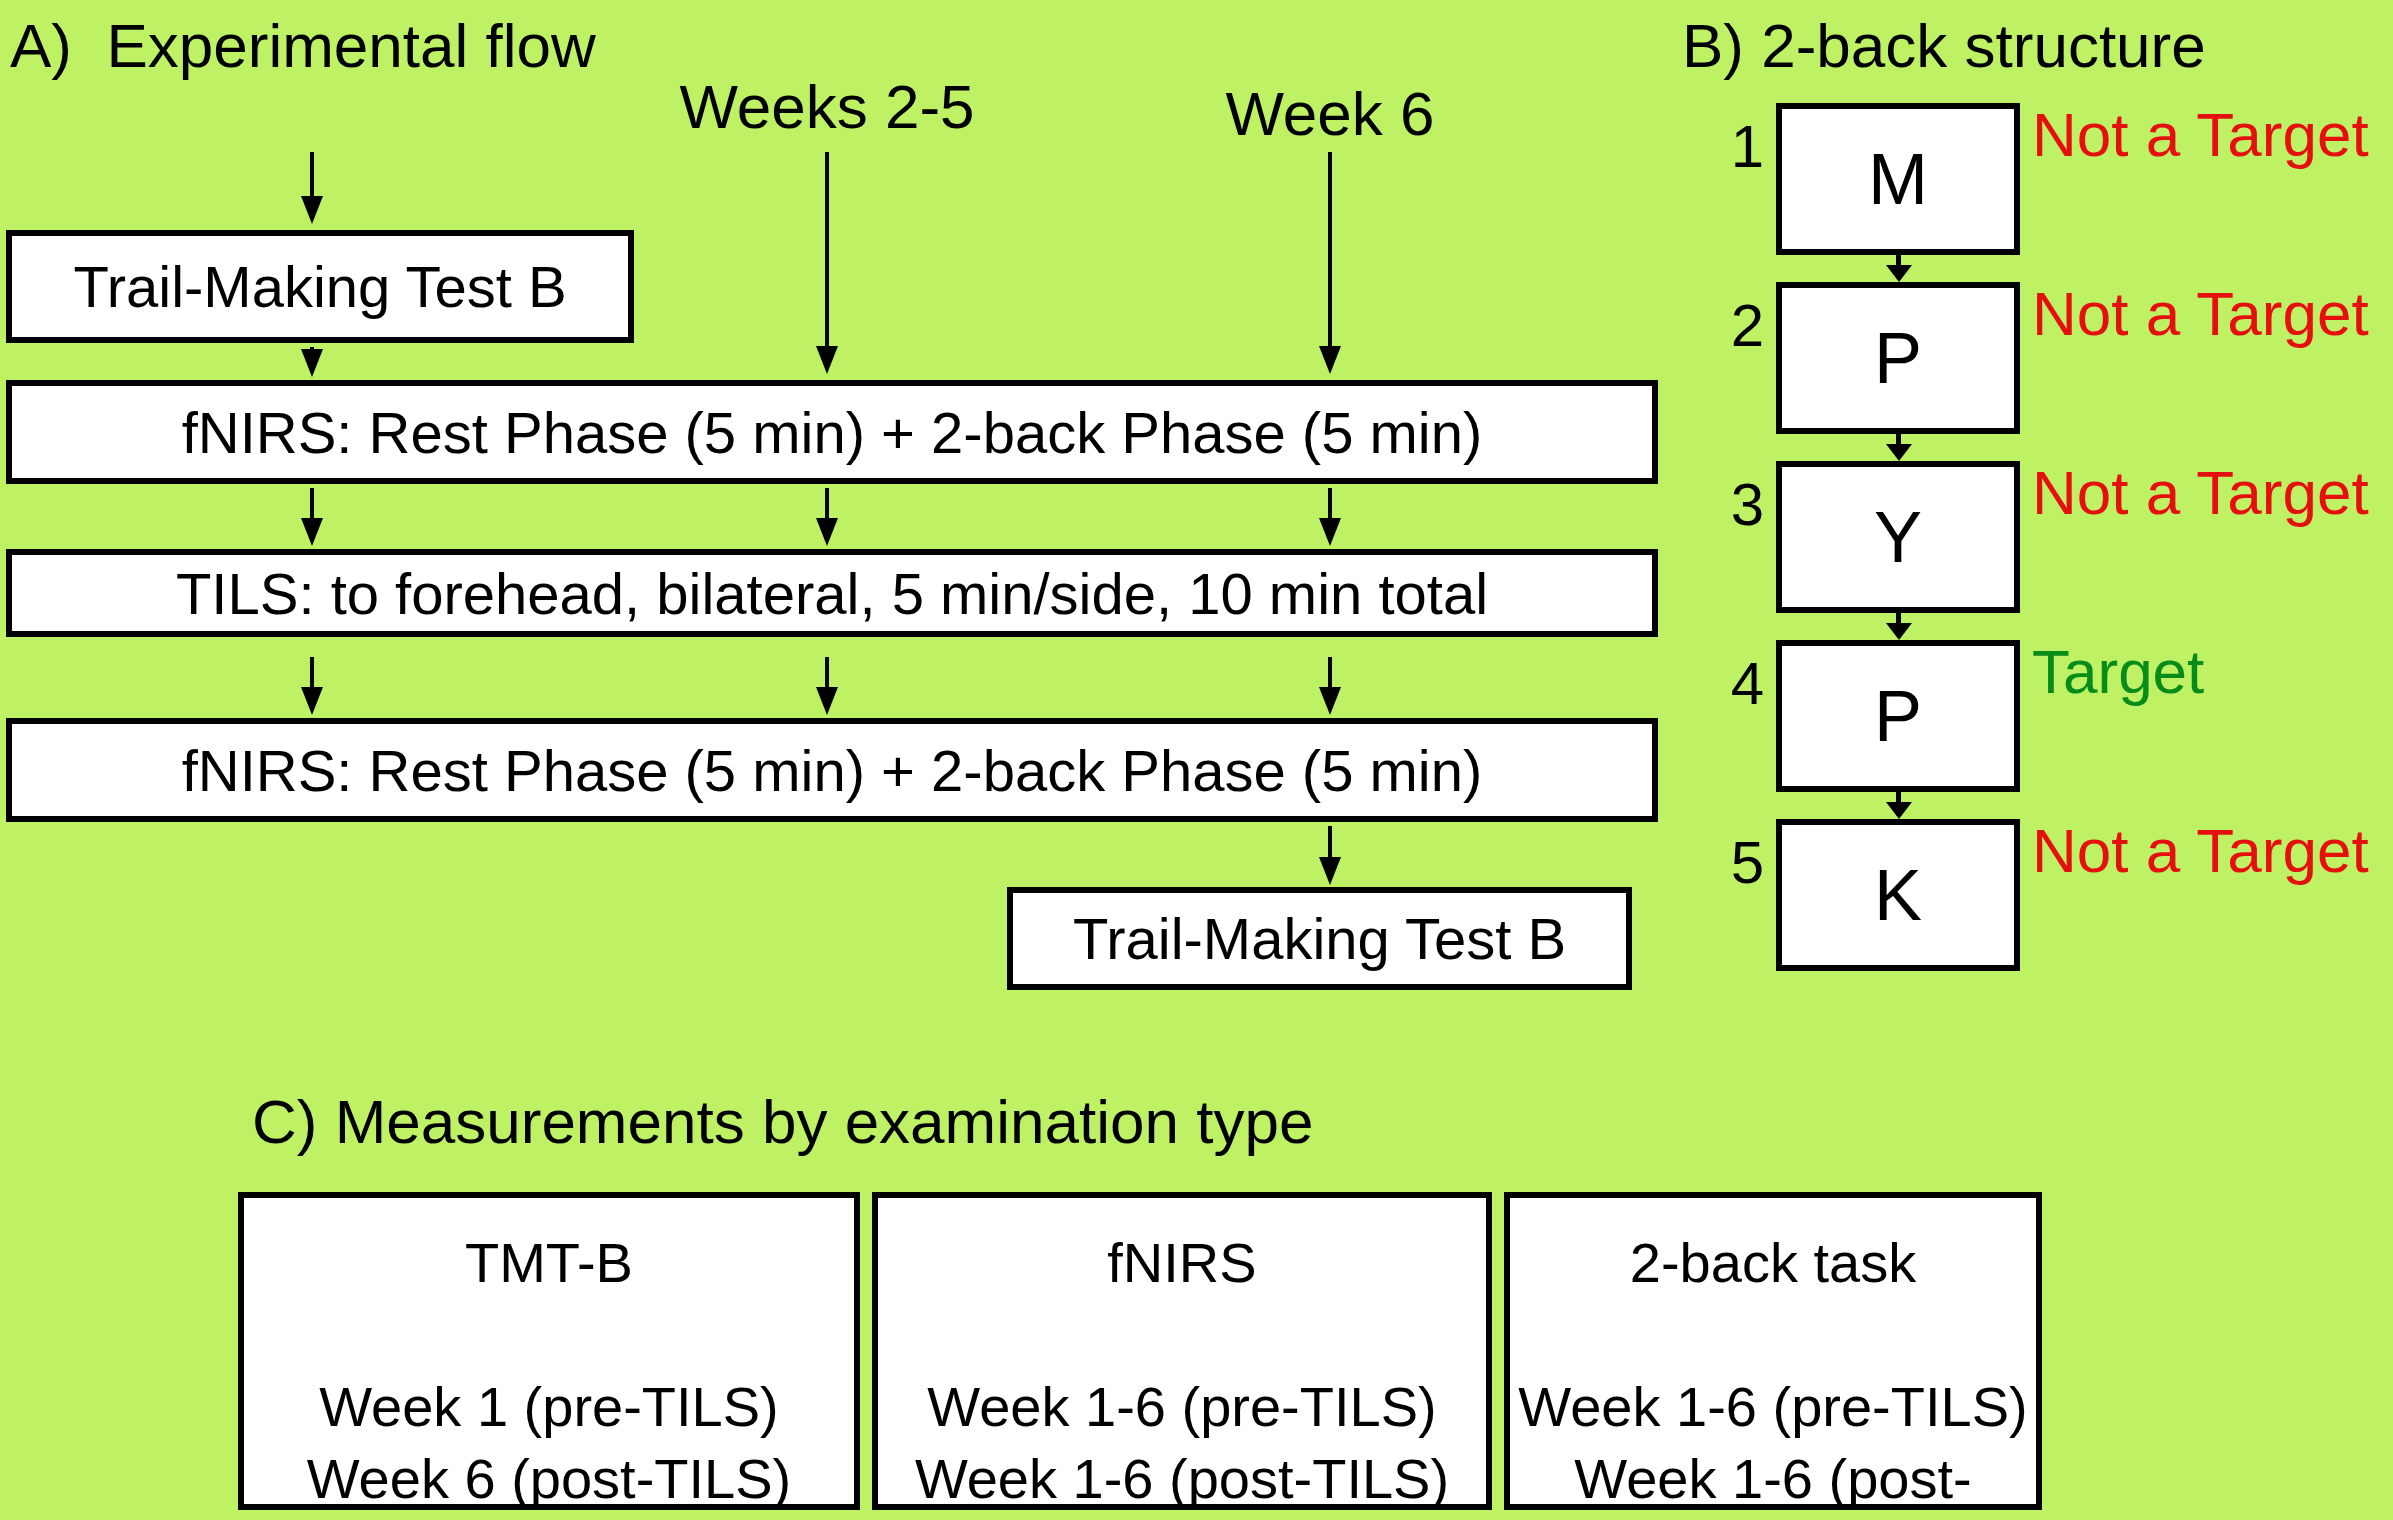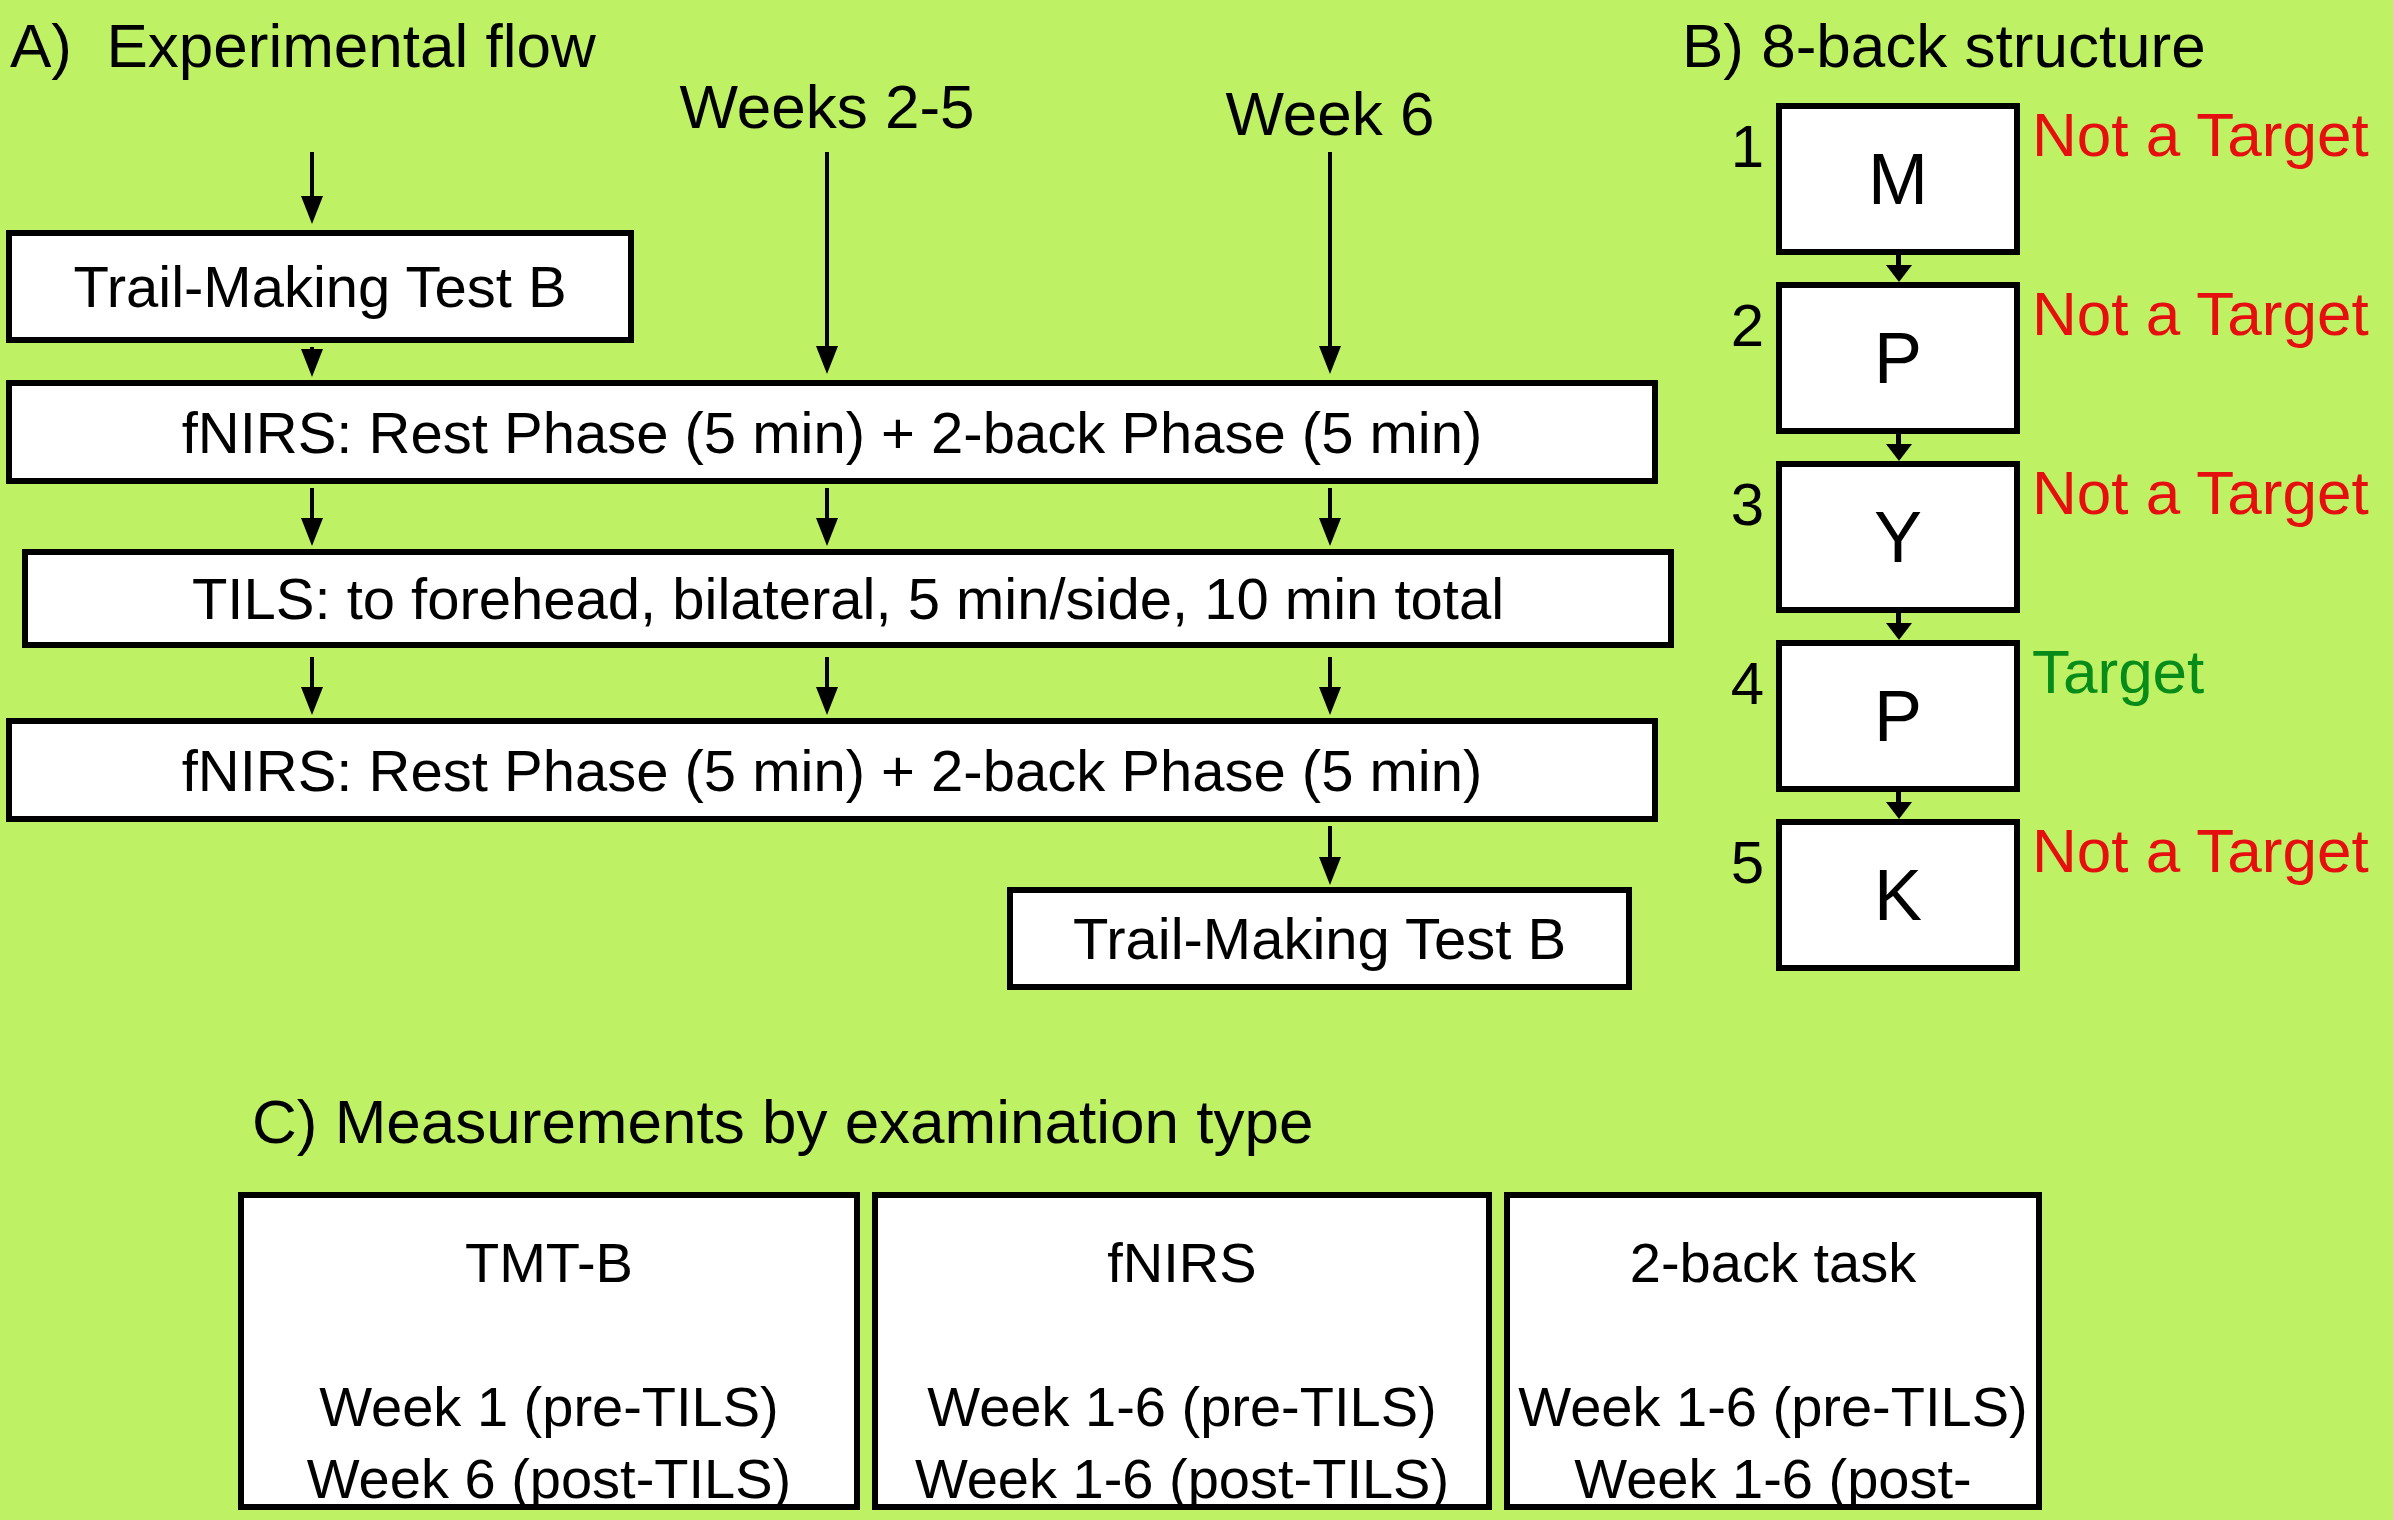--- a/index.html
+++ b/index.html
@@ -112,33 +112,33 @@
   <div class="abox" style="left:6px;top:230px;width:628px;height:113px">Trail-Making Test B</div>
 
   <div class="varrow" style="left:310px;top:347px;height:2px"></div>
 
   <div class="abox" style="left:6px;top:380px;width:1652px;height:104px">fNIRS: Rest Phase (5 min) + 2-back Phase (5 min)</div>
 
   <div class="varrow" style="left:310px;top:488px;height:30px"></div>
   <div class="varrow" style="left:825px;top:488px;height:30px"></div>
   <div class="varrow" style="left:1328px;top:488px;height:30px"></div>
 
-  <div class="abox" style="left:22px;top:549px;width:1652px;height:99px">TILS: to forehead, bilateral, 5 min/side, 10 min total</div>
+  <div class="abox" style="left:6px;top:549px;width:1652px;height:88px">TILS: to forehead, bilateral, 5 min/side, 10 min total</div>
 
   <div class="varrow" style="left:310px;top:657px;height:30px"></div>
   <div class="varrow" style="left:825px;top:657px;height:30px"></div>
   <div class="varrow" style="left:1328px;top:657px;height:30px"></div>
 
   <div class="abox" style="left:6px;top:718px;width:1652px;height:104px">fNIRS: Rest Phase (5 min) + 2-back Phase (5 min)</div>
 
   <div class="varrow" style="left:1328px;top:826px;height:31px"></div>
 
   <div class="abox" style="left:1007px;top:887px;width:625px;height:103px">Trail-Making Test B</div>
 
-  <div class="title" style="left:1682px;top:12px">B) 8-back structure</div>
+  <div class="title" style="left:1682px;top:12px">B) 2-back structure</div>
 
   <div class="bnum" style="right:629px;top:112px">1</div>
   <div class="bbox" style="top:103px">
     <span class="bletter">M</span>
   </div>
   <div class="blabel nontarget" style="top:99px">Not a Target</div>
   <div class="varrow fat" style="left:1896px;top:255px;height:10px"></div>
 
   <div class="bnum" style="right:629px;top:291px">2</div>
   <div class="bbox" style="top:282px">

